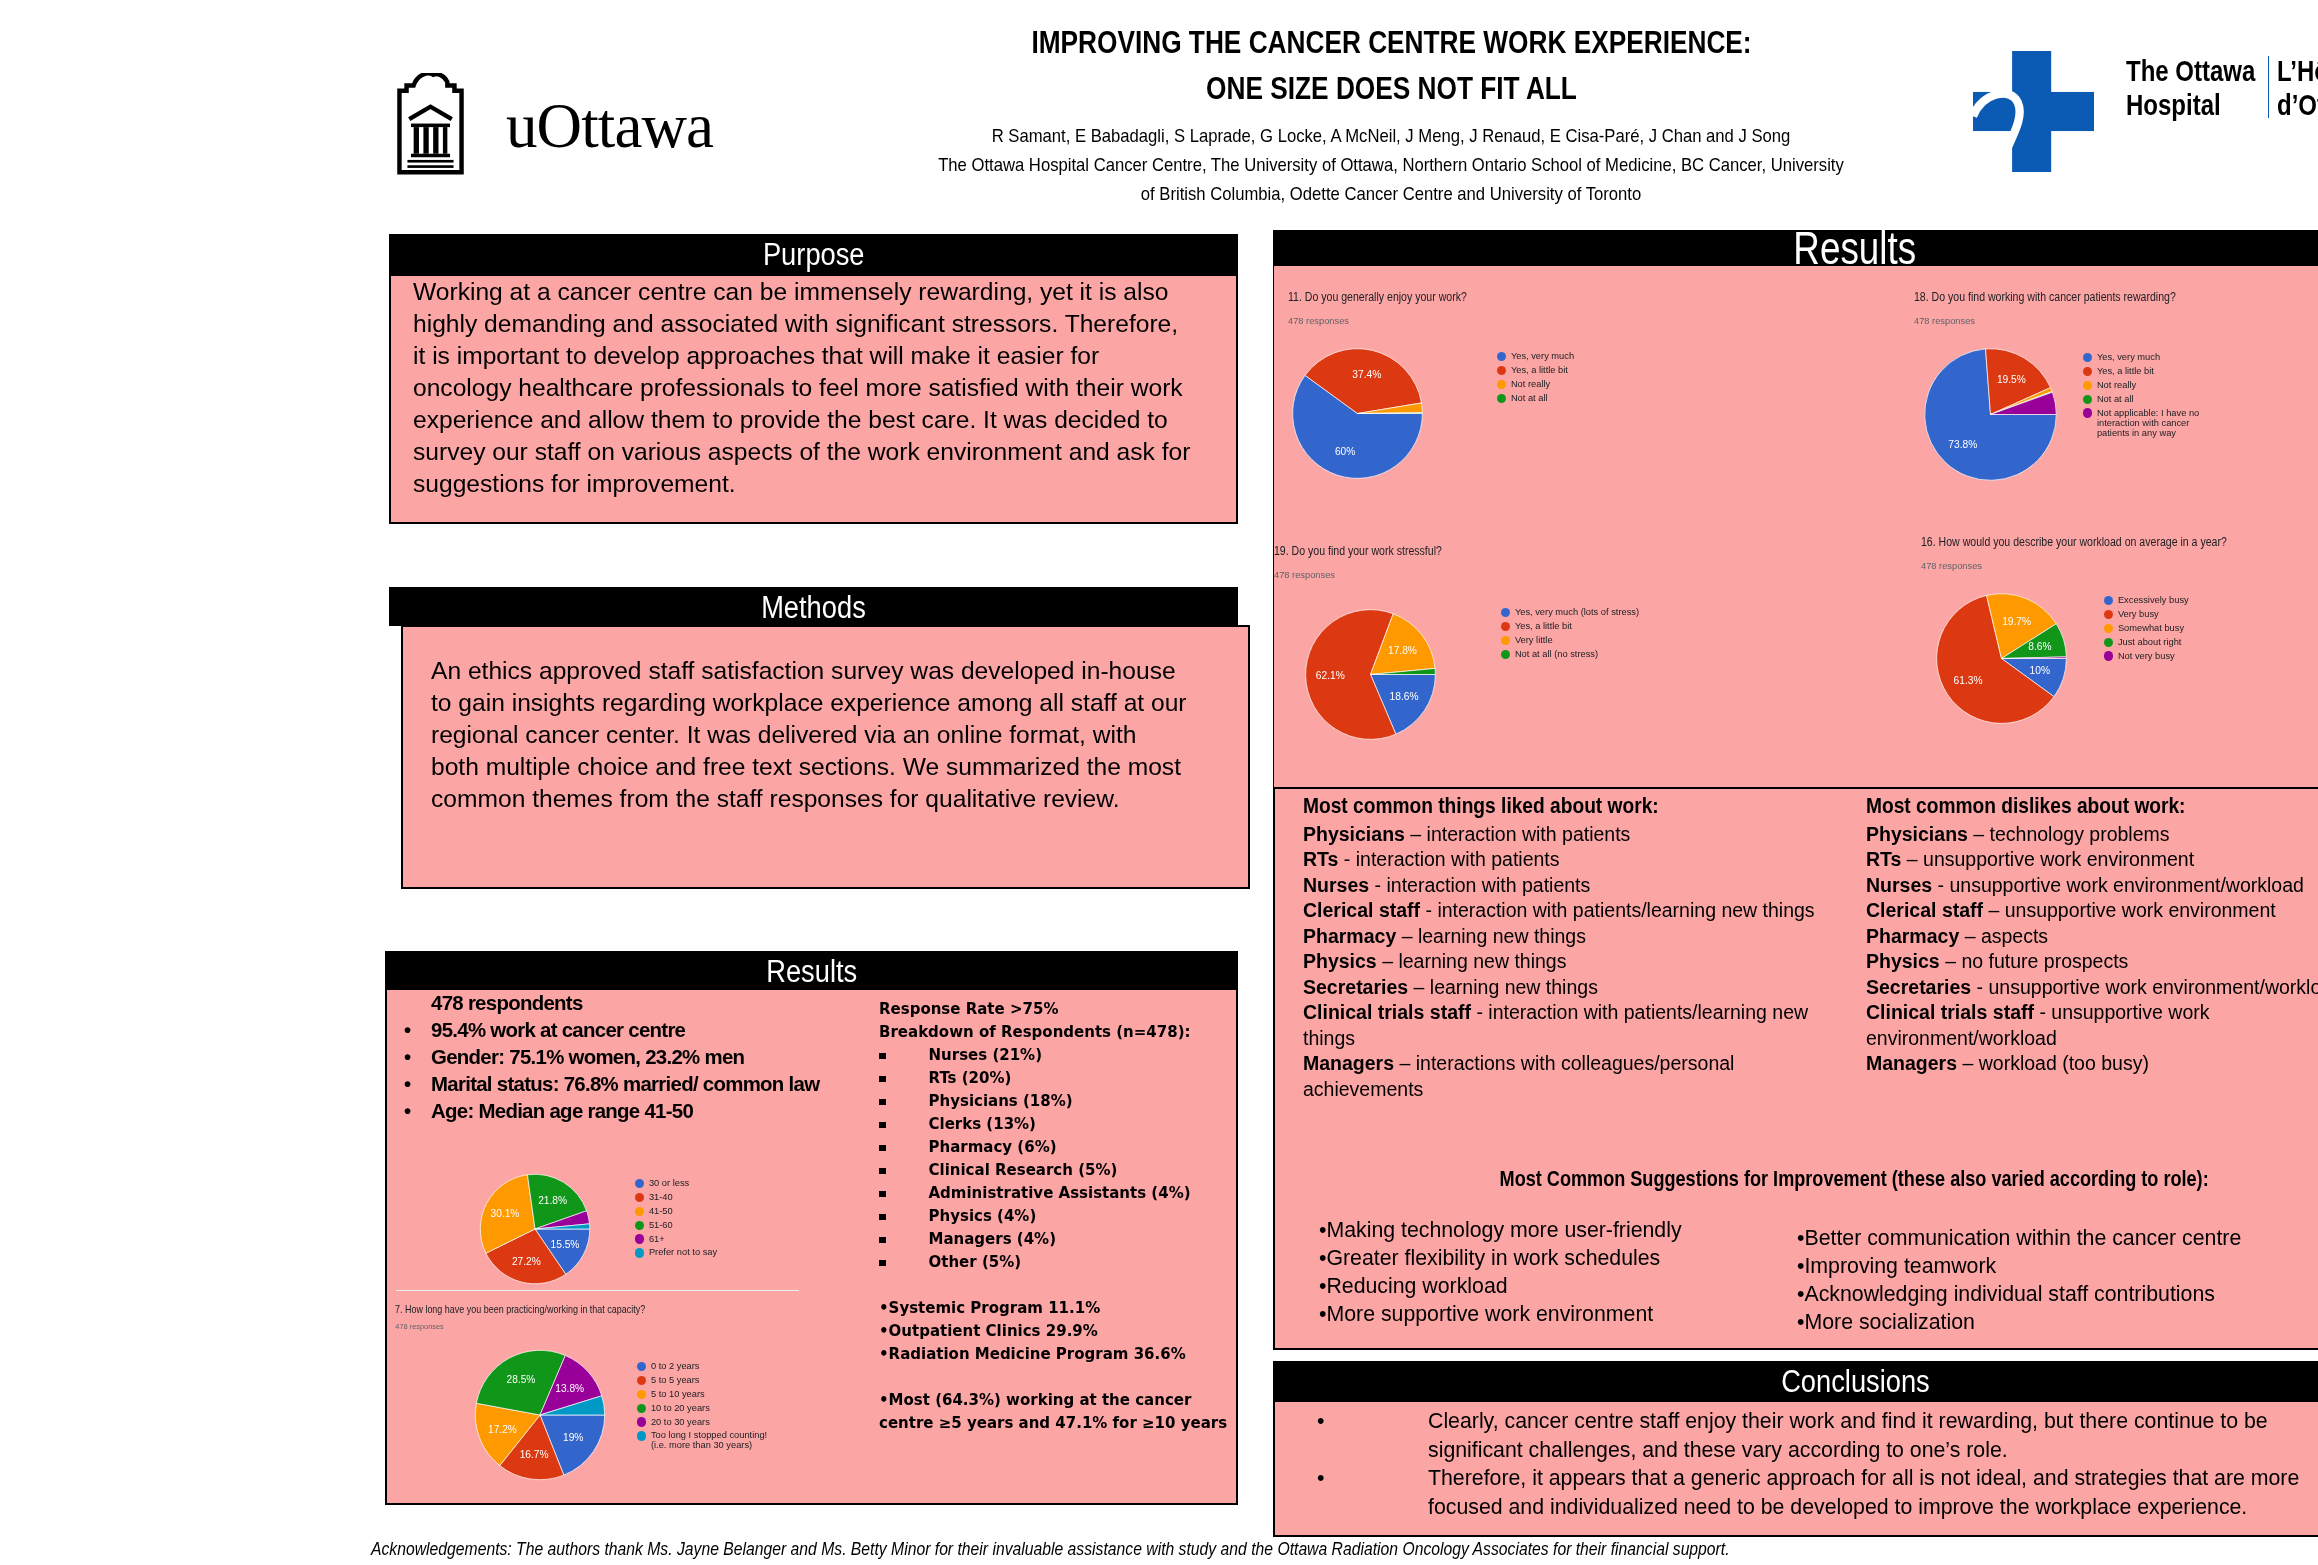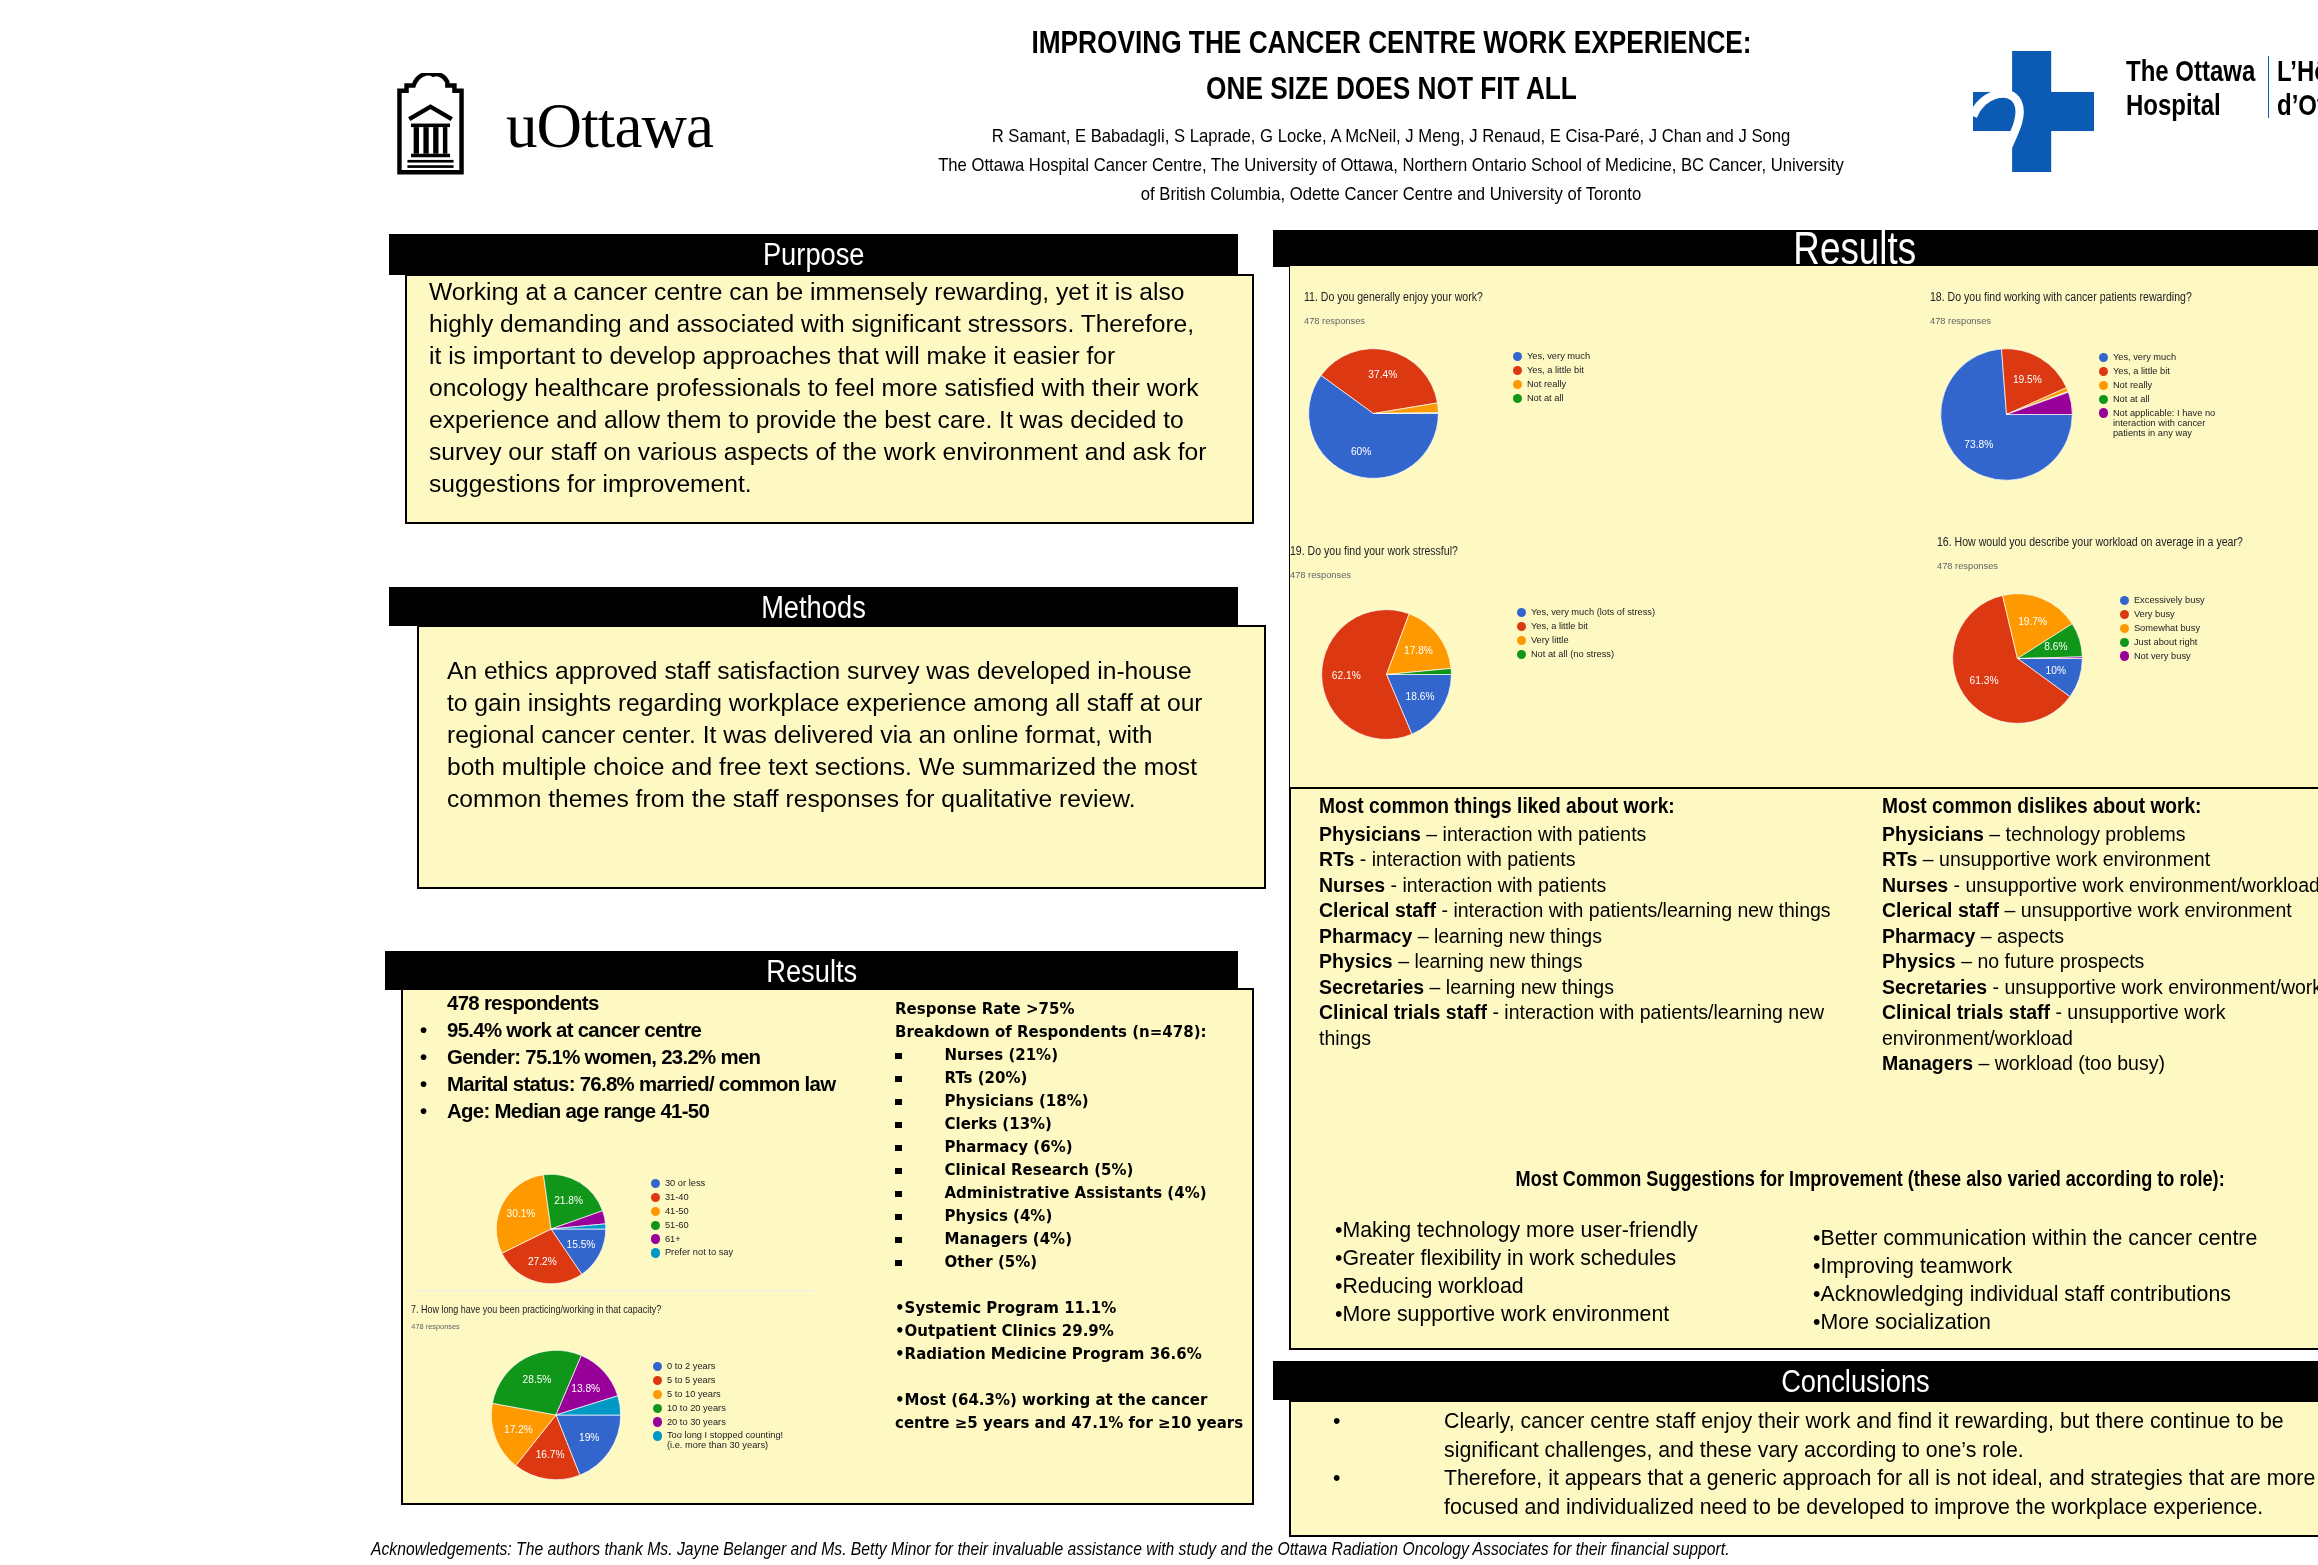--- a/index.html
+++ b/index.html
@@ -14,21 +14,21 @@
   .authors { left: 742px; width: 1298px; top: 121px; text-align: center; font-size: 18.5px;
              line-height: 29px; transform: scaleX(0.9); transform-origin: center top; }
   .uottawa { left: 376px; top: 60px; width: 417px; height: 111px; }
   .uottawa .word { position: absolute; left: 130px; top: 19.5px; font-family: "Liberation Serif", serif;
                    font-size: 63px; line-height: 93px; letter-spacing: -0.9px; }
   .toh { left: 1971px; top: 51px; width: 464px; height: 125px; }
   .toh .name { position: absolute; font-weight: bold; font-size: 30px; line-height: 34px;
                transform: scaleX(0.8); transform-origin: left top; }
 
   
-  .box { position: absolute; border: 2.3px solid #000; background: #fef9c3; box-sizing: border-box; margin-left: 16px; }
+  .box { position: absolute; border: 2.3px solid #000; background: #fca5a5; box-sizing: border-box; }
   .box-head { position: absolute; background: #000; color: #fff; text-align: center;
               font-size: 31px; line-height: 41px; box-sizing: border-box; }
   .box-head span { display: inline-block; transform: scaleX(0.88); }
   .para { position: absolute; font-size: 24.6px; line-height: 32px; }
   .para span { display: block; }
 
   
   .gform { position: absolute; }
   .gform .q { font-size: 12px; color: #202124; white-space: nowrap; transform: scaleX(0.88); transform-origin: left top; }
   .gform .n { font-size: 9.3px; color: #5f6368; margin-top: 12px; }
@@ -392,20 +392,21 @@
     <div class="hd">Most common things liked about work:</div>
     <div id="likes-rows">
         <div class="row"><b>Physicians</b><span> – interaction with patients</span></div>
         <div class="row"><b>RTs</b><span> - interaction with patients</span></div>
         <div class="row"><b>Nurses</b><span> - interaction with patients</span></div>
         <div class="row"><b>Clerical staff</b><span> - interaction with patients/learning new things</span></div>
         <div class="row"><b>Pharmacy</b><span> – learning new things</span></div>
         <div class="row"><b>Physics</b><span> – learning new things</span></div>
         <div class="row"><b>Secretaries</b><span> – learning new things</span></div>
         <div class="row"><b>Clinical trials staff</b><span> - interaction with patients/learning new things</span></div>
+        <div class="row"><b>Managers</b><span> – interactions with colleagues/personal achievements</span></div>
       </div>
   </div>
   <div class="lst" style="left:591px;top:4.6px;width:510px;">
     <div class="hd">Most common dislikes about work:</div>
     <div id="dislikes-rows">
         <div class="row"><b>Physicians</b><span> – technology problems</span></div>
         <div class="row"><b>RTs</b><span> – unsupportive work environment</span></div>
         <div class="row"><b>Nurses</b><span> - unsupportive work environment/workload</span></div>
         <div class="row"><b>Clerical staff</b><span> – unsupportive work environment</span></div>
         <div class="row"><b>Pharmacy</b><span> – aspects</span></div>

